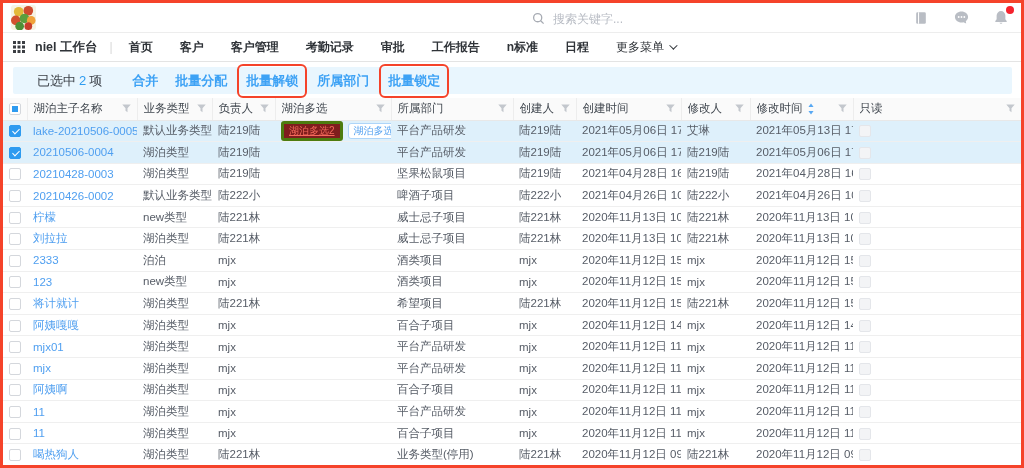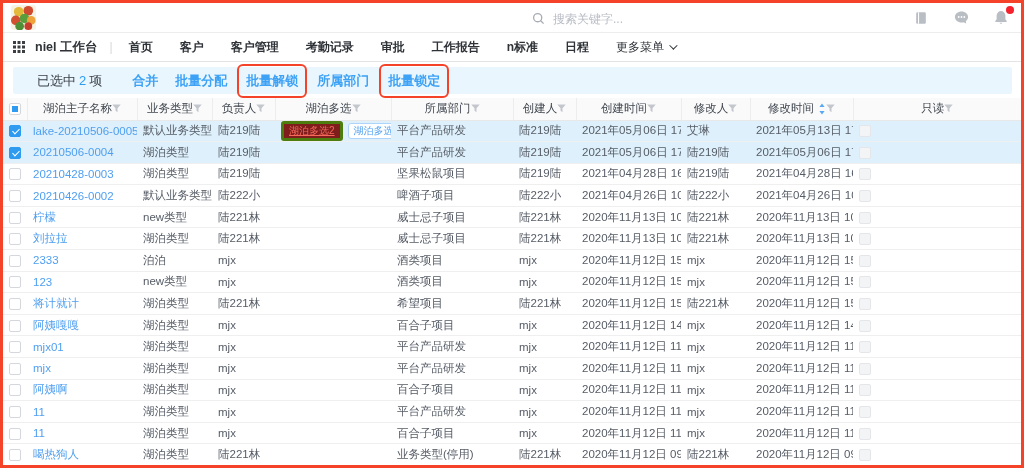--- a/index.html
+++ b/index.html
@@ -43,21 +43,21 @@
   .toolbar { height:27px; background:#e9f6fe; border-radius:2px; display:flex; align-items:center; padding:0 24px; font-size:13px; color:#3c4148; gap:30px; }
   .sel-count { color:#2d9cf0; padding:0 3px; }
   .tb-link { color:#3da2f5; cursor:pointer; text-decoration:none; white-space:nowrap; }
   .red-box { display:inline-flex; align-items:center; border:2.5px solid #f5432a; border-radius:6px; padding:6px 7px; margin:-6px -7px; }
   
   table { width:100%; border-collapse:collapse; table-layout:fixed; font-size:11.5px; color:#565c66; }
   col.c0{width:24px} col.c1{width:110px} col.c2{width:75px} col.c3{width:63px} col.c4{width:116px}
   col.c5{width:122px} col.c6{width:63px} col.c7{width:105px} col.c8{width:69px} col.c9{width:103px}
   thead th { background:#fafafa; height:22px; font-weight:normal; color:#40474f; border-bottom:1px solid #e8e8e8; padding:0; text-align:left; }
   thead th + th { border-left:1px solid #ededed; }
-  .hcell { display:flex; align-items:center; justify-content:center; padding:0 6px; }
+  .hcell { display:flex; align-items:center; justify-content:space-between; padding:0 6px; }
   .hleft { display:flex; align-items:center; gap:4px; white-space:nowrap; overflow:hidden; }
   tbody td { height:21.6px; border-bottom:1px solid #efefef; padding:0 6px; white-space:nowrap; overflow:hidden; }
   tr.selected td { background:#def0fb; }
   .link { color:#4f9ff0; cursor:pointer; }
   .cb { width:12px; height:12px; border:1px solid #d4d7dc; border-radius:2px; background:#fff; position:relative; display:inline-block; vertical-align:middle; cursor:pointer; }
   .cb.checked { background:#2e9bf0; border-color:#2e9bf0; }
   .cb.checked::after { content:''; position:absolute; left:3.5px; top:1px; width:3px; height:6px; border:solid #fff; border-width:0 1.5px 1.5px 0; transform:rotate(45deg); }
   .cb.ind::after { content:''; position:absolute; left:2px; top:2px; width:6px; height:6px; background:#2e9bf0; }
   .cb.disabled { background:#f3f4f6; border-color:#e4e6ea; cursor:default; }
   .tag { display:inline-block; font-size:10px; line-height:14px; padding:0 5px; border-radius:3px; margin-right:5px; }

